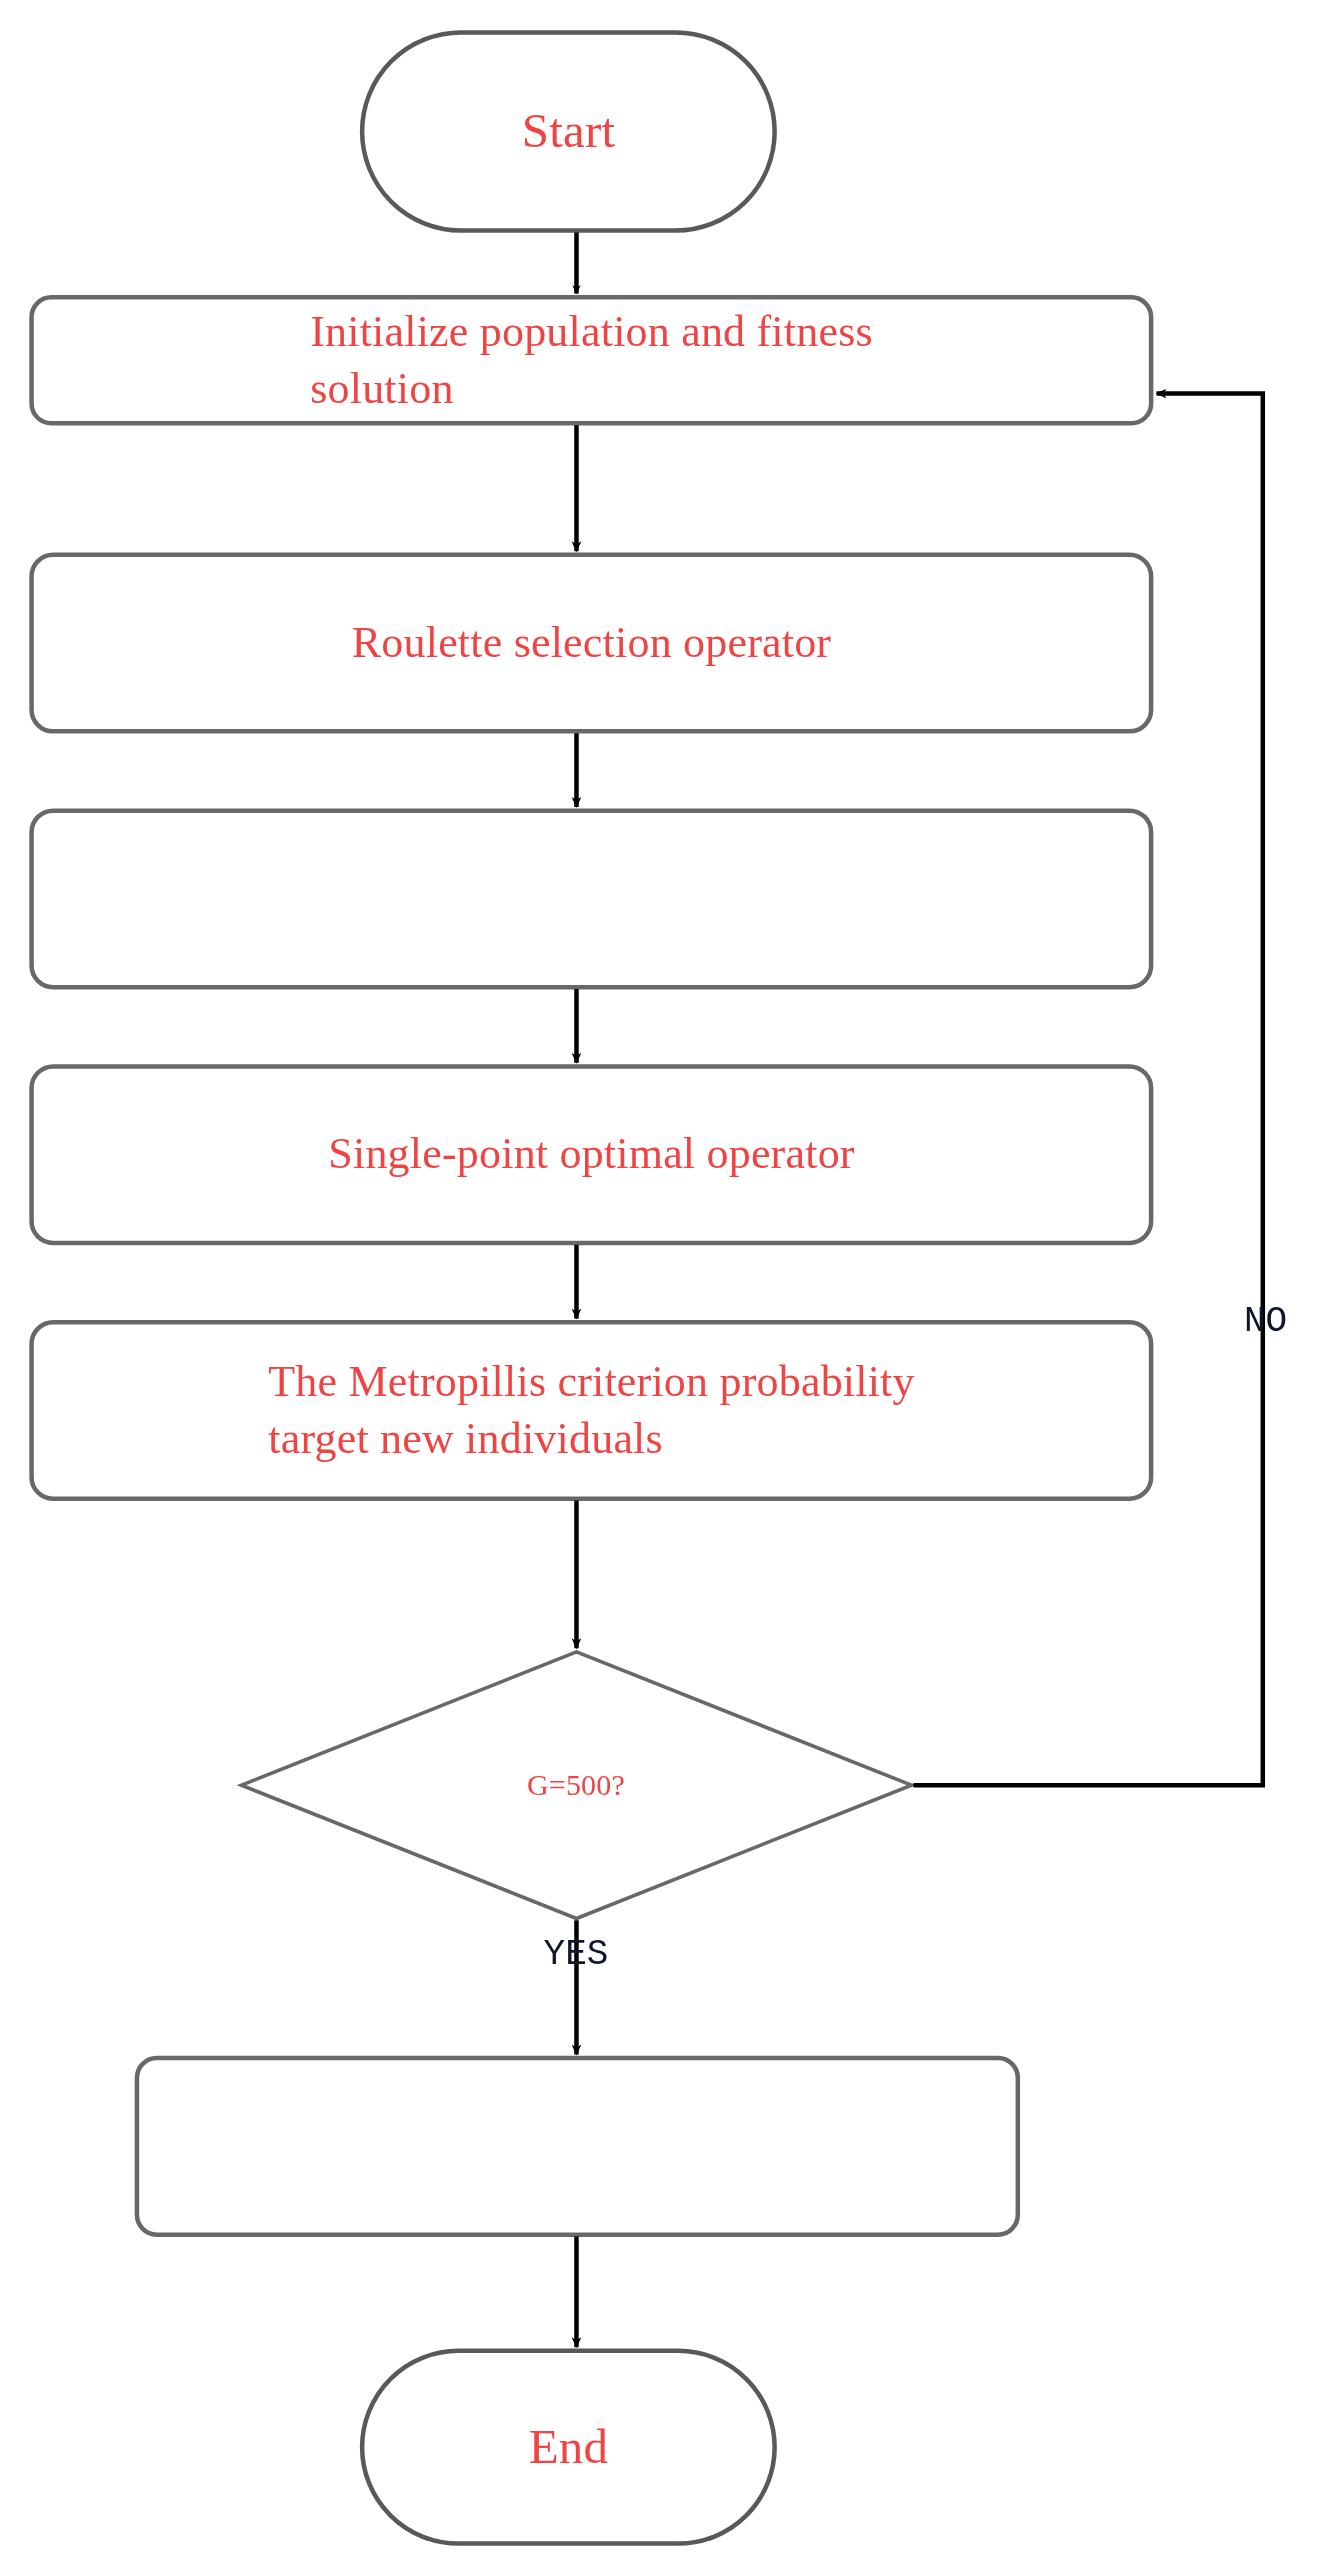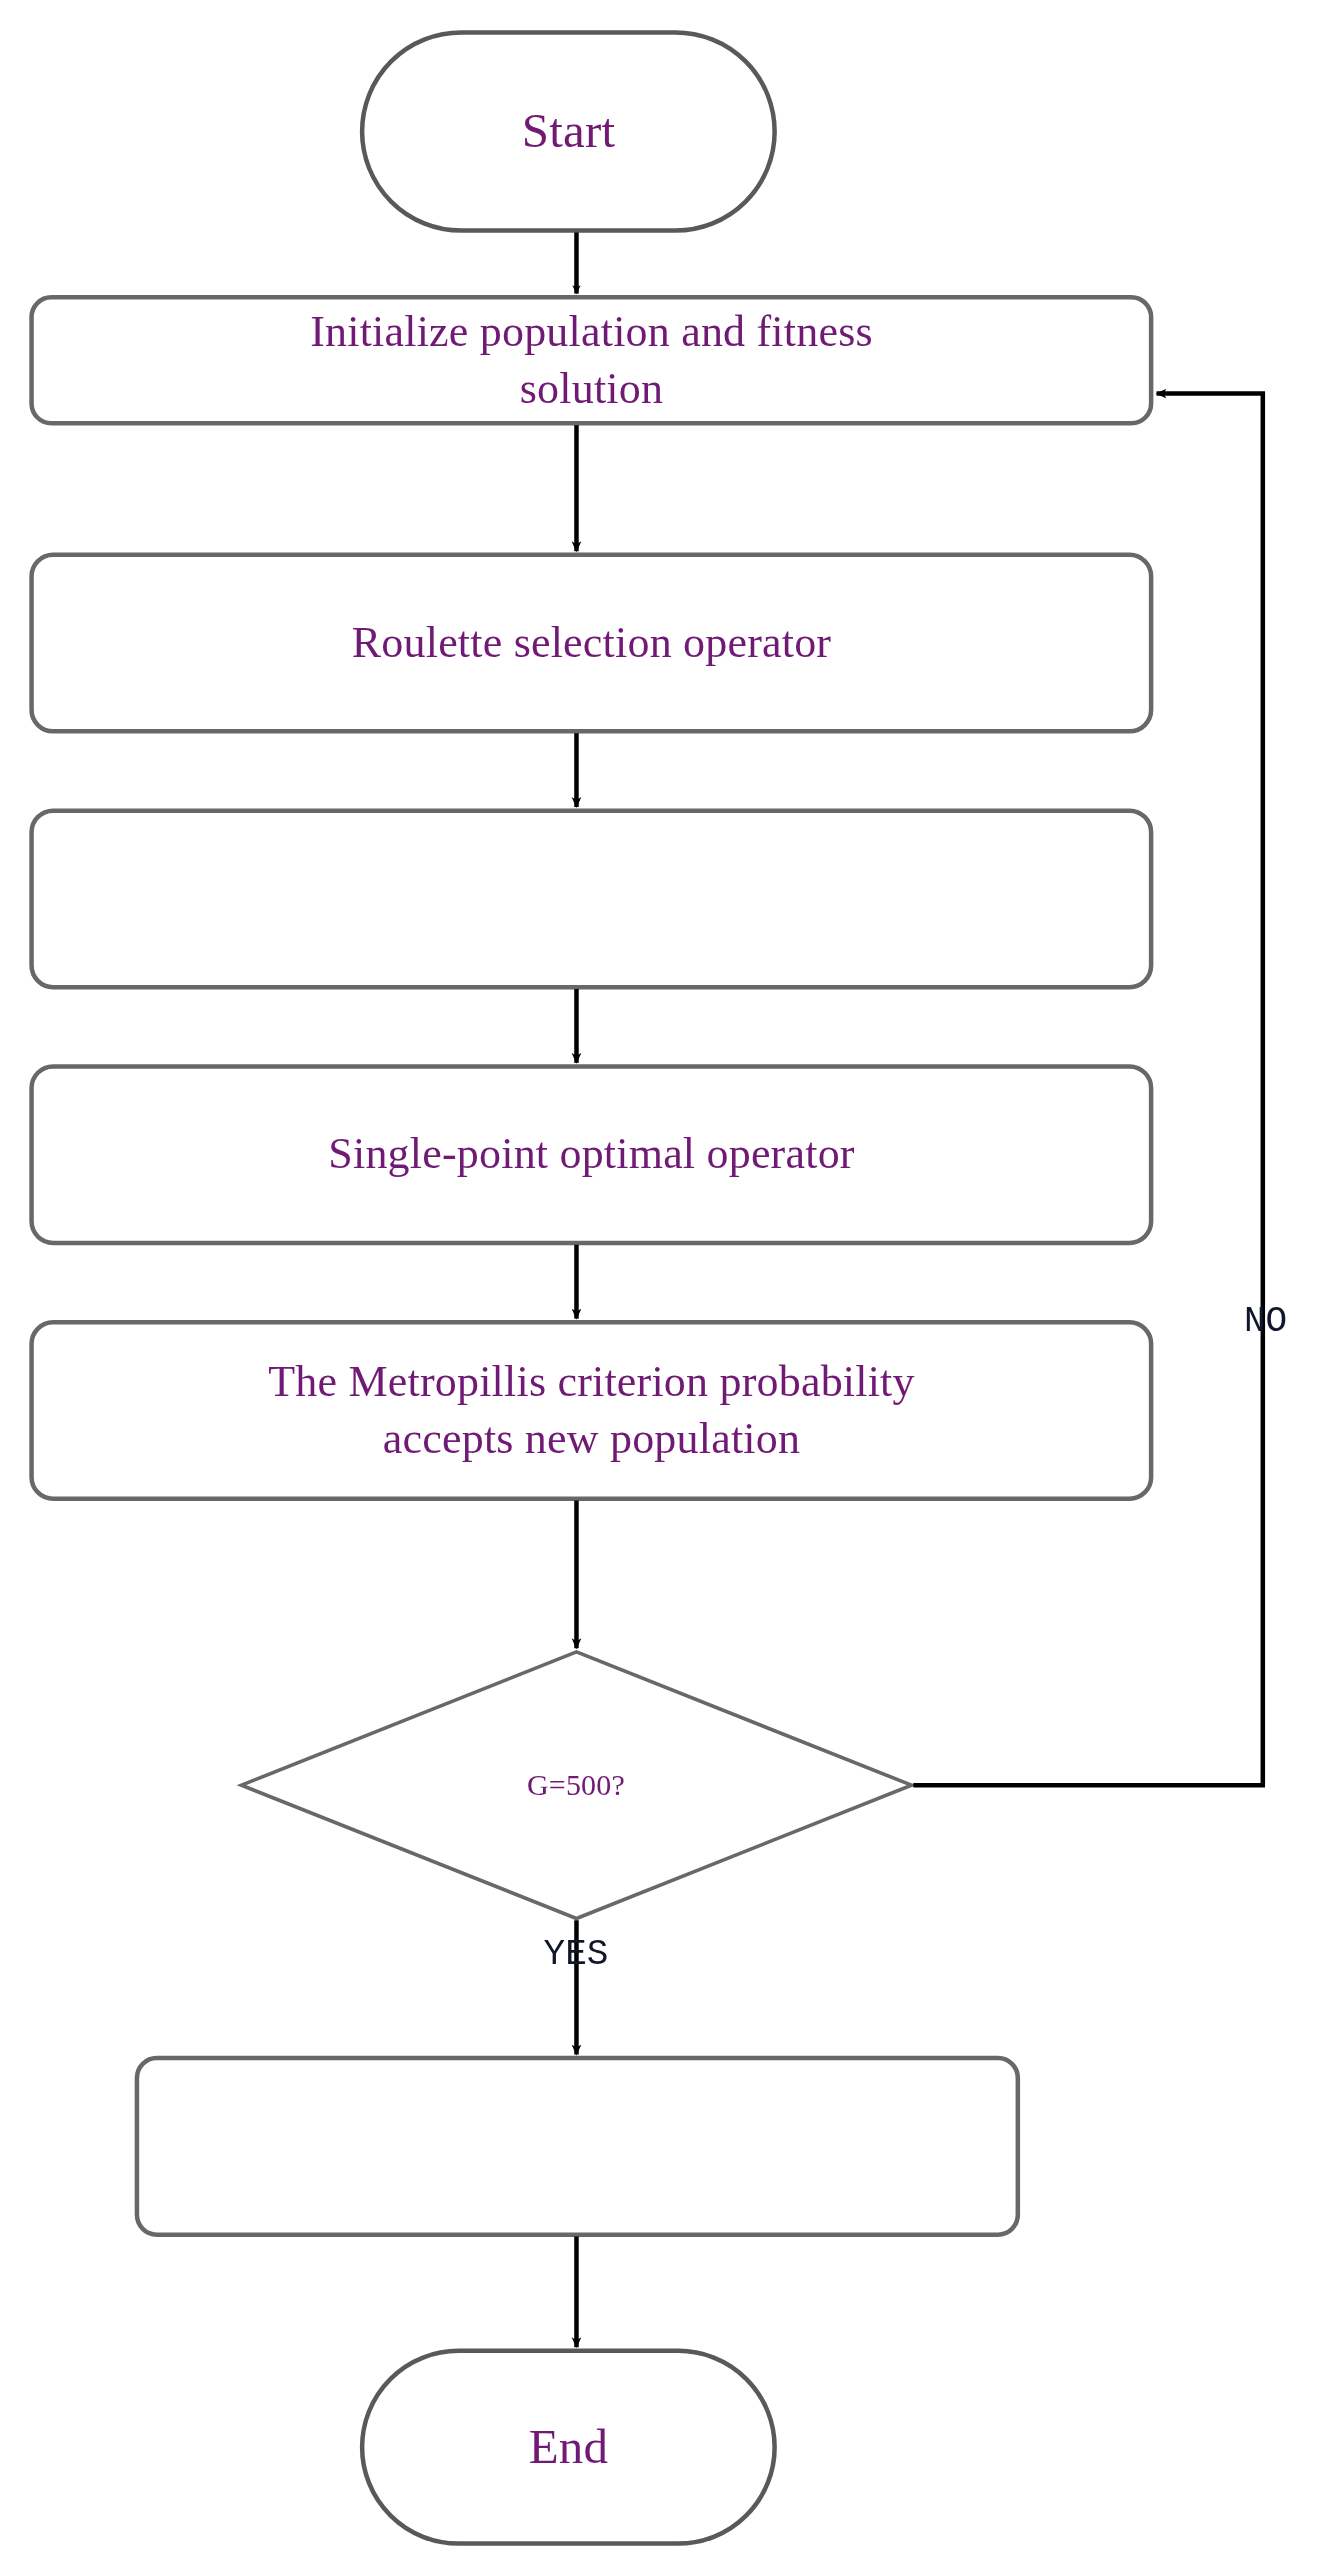--- a/index.html
+++ b/index.html
@@ -22,22 +22,21 @@
     left: 0;
     top: 0;
     width: 1343px;
     height: 2576px;
   }
   .node-label {
     position: absolute;
     display: flex;
     align-items: center;
     justify-content: center;
-    text-align: center;
-    color: #701a75;
+    color: #ef4444;
     font-family: "Liberation Serif", "DejaVu Serif", serif;
     font-size: 44px;
     line-height: 1.28;
     letter-spacing: 0.2px;
     pointer-events: none;
     white-space: pre-line;
   }
   .edge-label {
     position: absolute;
     color: #0f172a;
@@ -103,21 +102,21 @@
 
   <div class="node-label" style="left:31.5px; top:294px; width:1120px; height:133px;">Initialize population and fitness
 solution</div>
 
   <div class="node-label" style="left:31.5px; top:555px; width:1120px; height:177px;">Roulette selection operator</div>
 
 
   <div class="node-label" style="left:31.5px; top:1066px; width:1120px; height:177px;">Single-point optimal operator</div>
 
   <div class="node-label" style="left:31.5px; top:1322px; width:1120px; height:177px;">The Metropillis criterion probability
-accepts new population</div>
+target new individuals</div>
 
   <div class="node-label" style="left:351px; top:1738px; width:450px; height:94px; font-size:30px;">G=500?</div>
 
 
   <div class="node-label" style="left:362px; top:2351px; width:413px; height:193px; font-size:49px;">End</div>
 
   <div class="edge-label" style="left:1198px; top:1304px; width:135px;">NO</div>
 
   <div class="edge-label" style="left:486px; top:1937px; width:180px;">YES</div>
 

